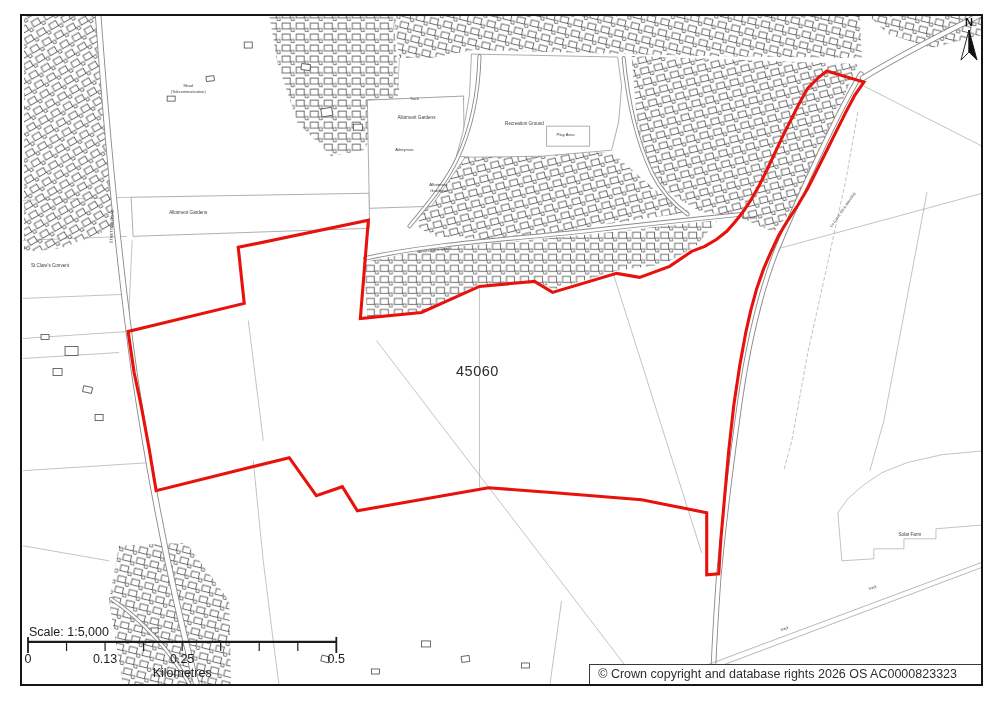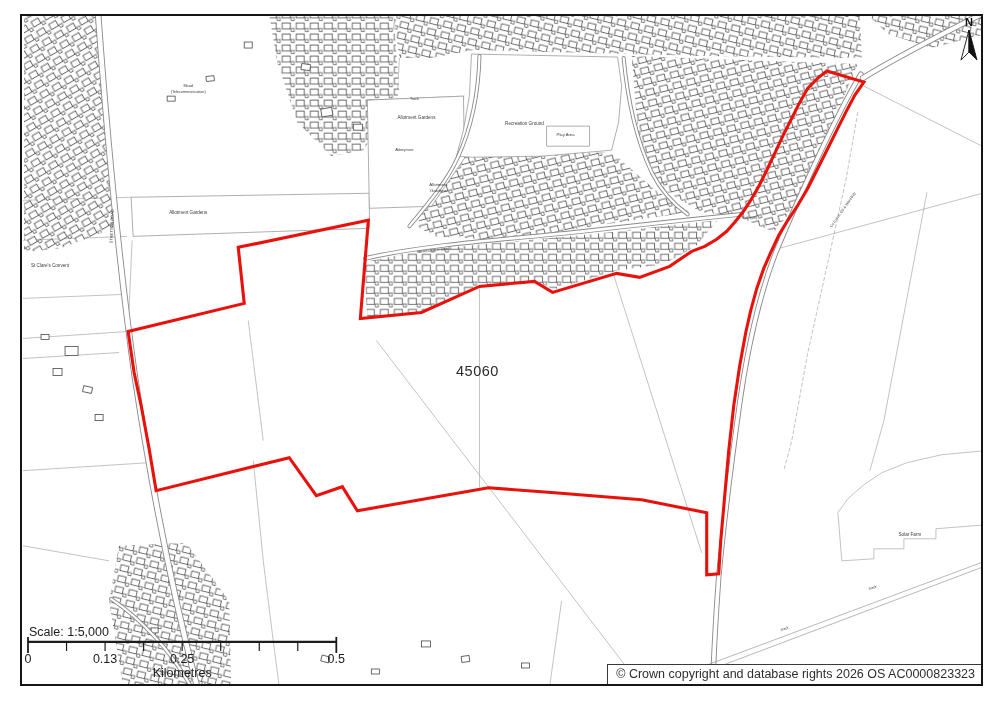--- a/index.html
+++ b/index.html
@@ -15,21 +15,21 @@
   .road-case{stroke:#8a8a8a;fill:none;stroke-linecap:round;}
   .road-fill{stroke:#ffffff;fill:none;stroke-linecap:round;}
   .track{stroke:#9a9a9a;stroke-width:0.7;fill:none;}
   .site{fill:none;stroke-width:3.1;stroke-linejoin:miter;}
   .mlab{fill:#3c3c3c;}
   .scaletxt{font-size:12.5px;fill:#1c1c1c;}
   .sitereftxt{font-size:14.5px;fill:#2b2b2b;letter-spacing:0.5px;}
   .northtxt{font-size:11px;fill:#111;font-weight:bold;}
   .copyright-box{position:absolute;right:0;bottom:0;background:#ffffff;
         border:1px solid #3a3a3a;border-right:none;border-bottom:none;
-        padding:2px 6px 3px 8px;font-size:12.5px;color:#2e2e2e;white-space:nowrap;}
+        padding:2px 24px 3px 8px;font-size:12.5px;color:#2e2e2e;white-space:nowrap;}
 </style>
 </head>
 <body>
 
 <div class="page">
   <div class="map-frame">
     <svg id="basemap" viewBox="21 16 958 667" preserveAspectRatio="none">
       <defs>
         <pattern id="hp0" patternUnits="userSpaceOnUse" width="14" height="11">
           <rect x="1" y="1" width="8" height="6" fill="#fff" stroke="#4a4a4a" stroke-width="0.8"></rect>

